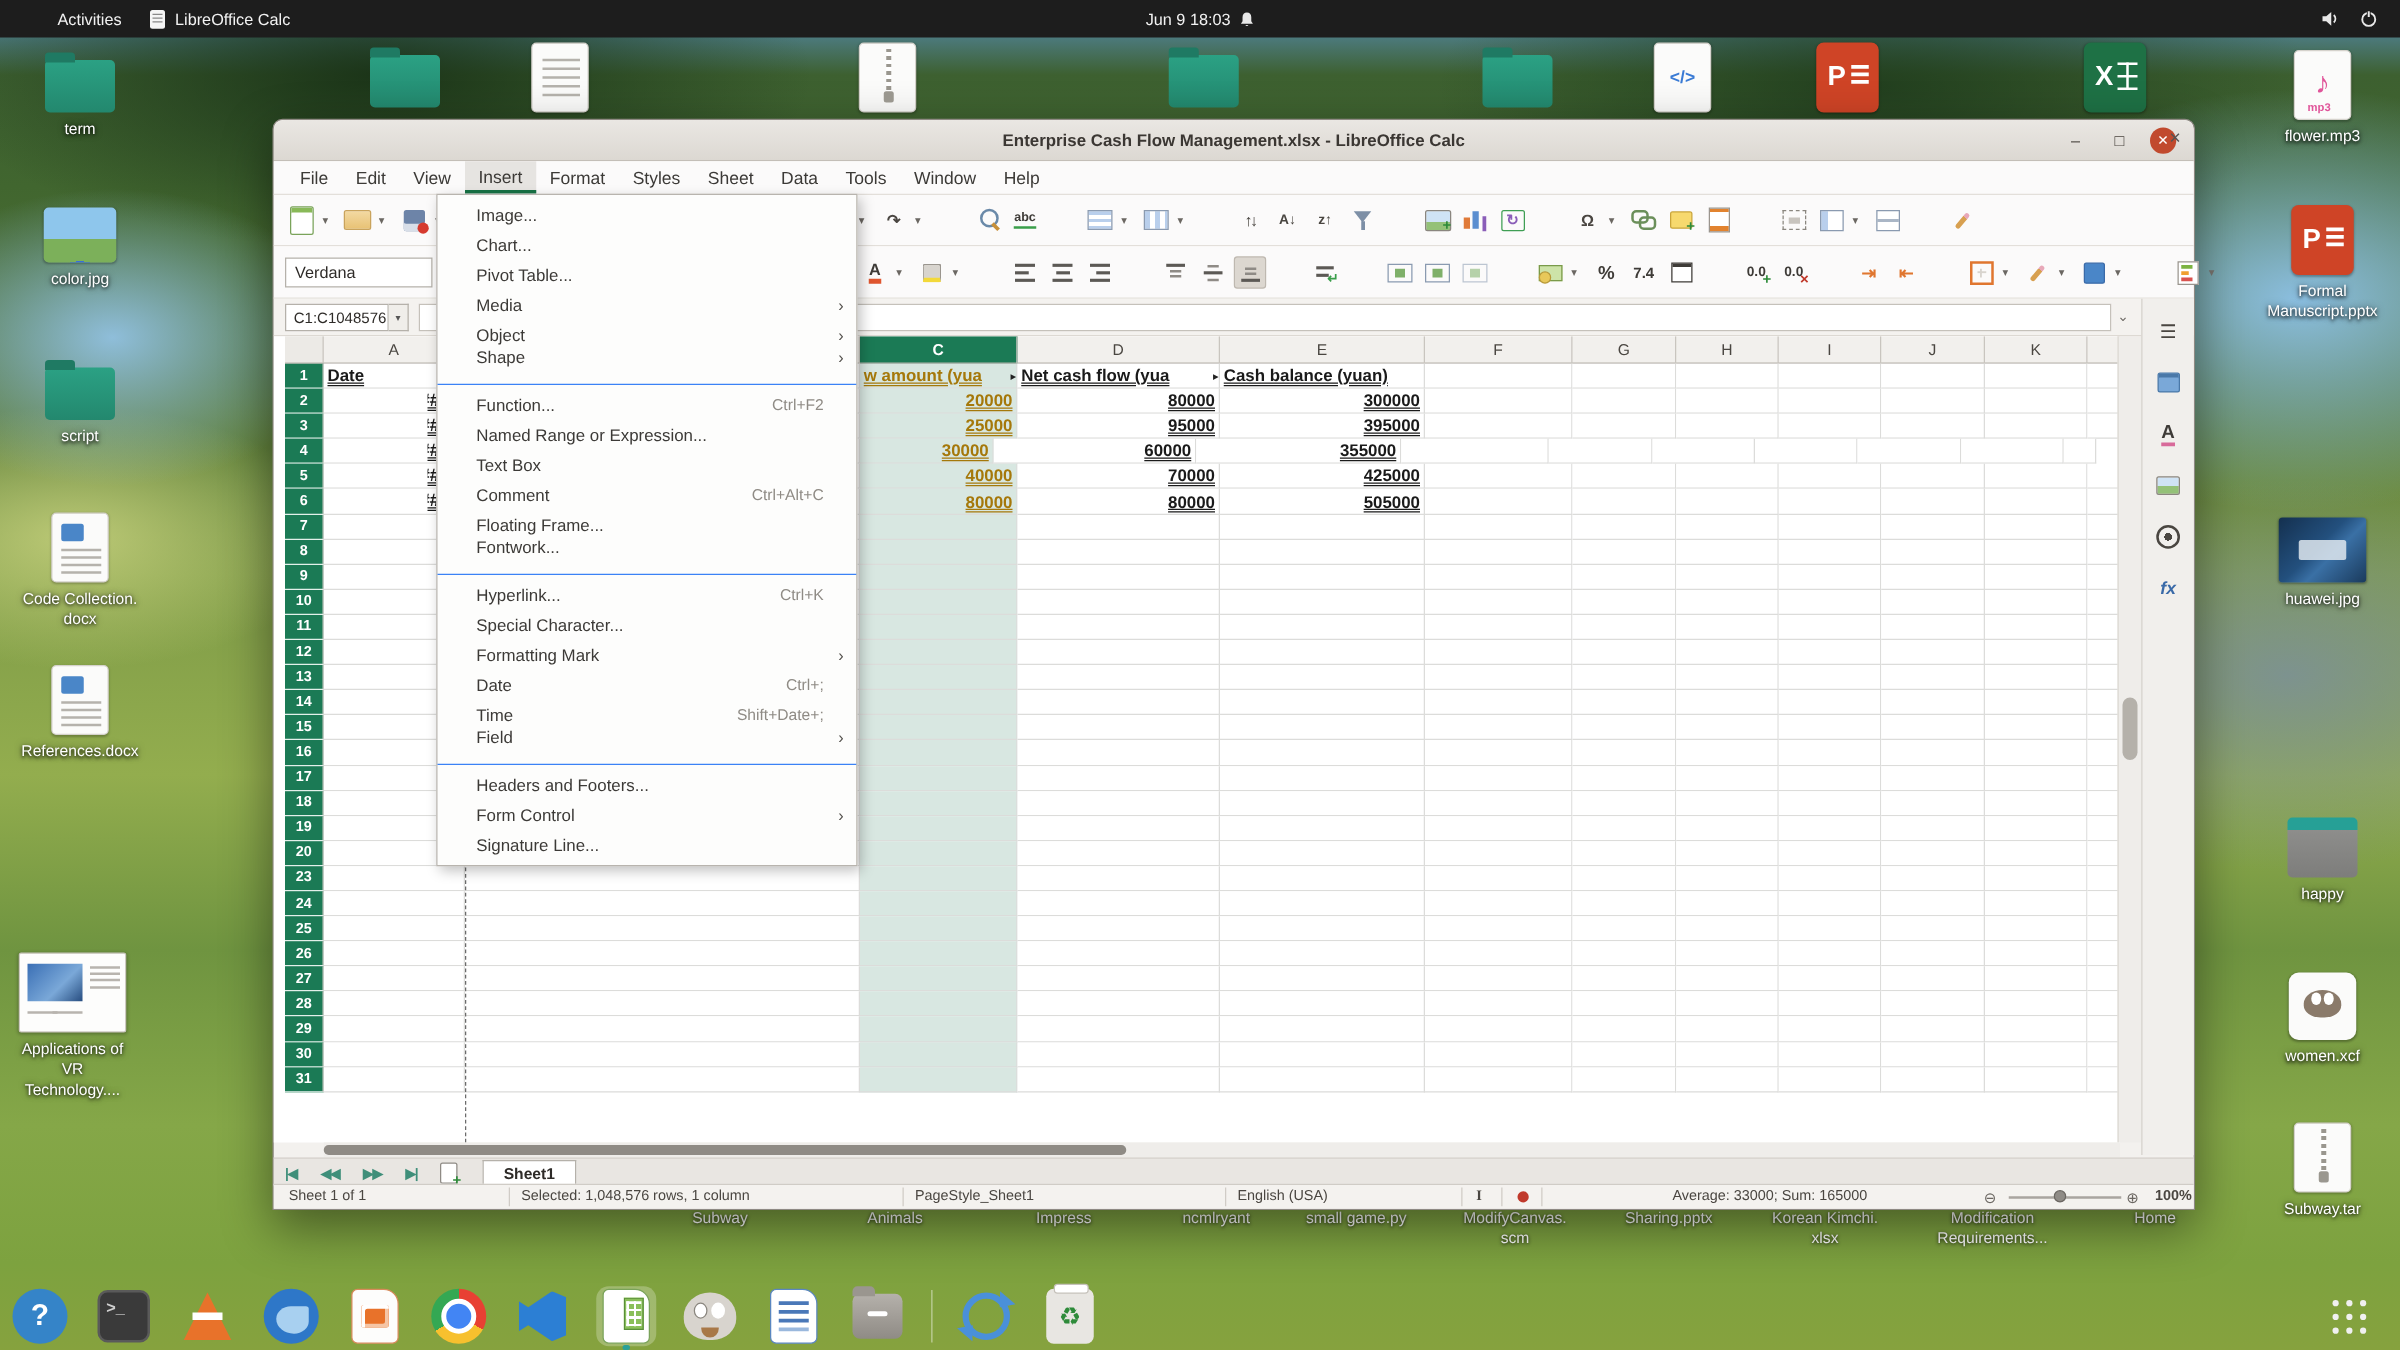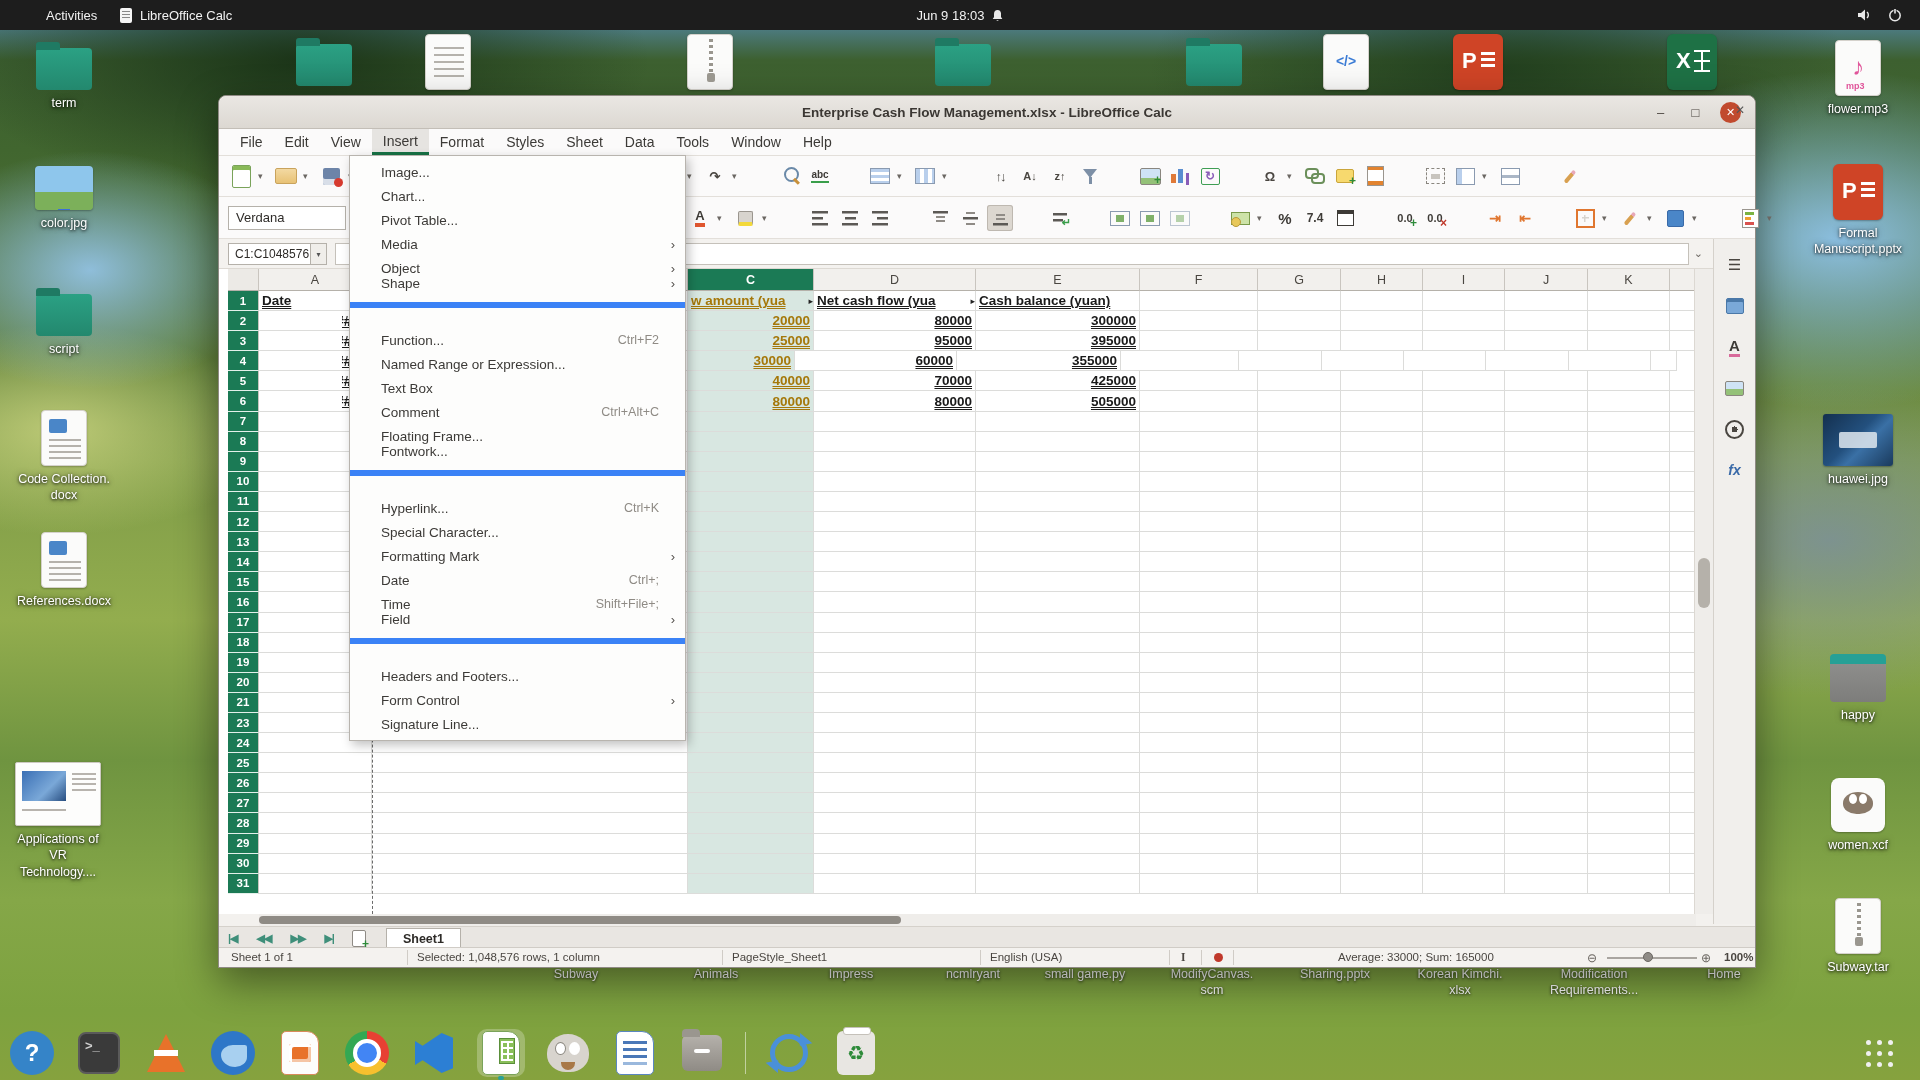--- a/index.html
+++ b/index.html
@@ -207,21 +207,21 @@
   #zoom-track{position:absolute;left:1388px;top:9px;width:90px;height:2px;background:#a9a5a0;}
   #zoom-knob{position:absolute;left:1424px;top:4px;width:10px;height:10px;background:#8f8b86;border:1px solid #6b6762;border-radius:50%;}
   .zbtn{font-size:12px;color:#6b6762;}
 
   
   #insert-menu{position:absolute;left:349px;top:155px;width:337px;background:#fdfdfc;border:1px solid #b8b4ae;box-shadow:3px 4px 10px rgba(0,0,0,.25);padding:4px 0;z-index:50;}
   .mi{height:24px;display:flex;align-items:center;padding:0 10px 0 31px;font-size:13.5px;color:#3c3a37;}
   .mi-label{flex:1;}
   .mi-shortcut{color:#8f8b85;font-size:12.5px;margin-right:4px;}
   .mi-arrow{width:12px;text-align:right;color:#55524e;font-size:13px;}
-  .mi.sepafter{border-bottom:6px solid #3b82f6;padding-bottom:16px;margin-bottom:20px;height:28px;}
+  .mi.sepafter{border-bottom:1px solid #3b82f6;padding-bottom:16px;margin-bottom:4px;height:28px;}
 
   
   #dock{position:absolute;left:8px;bottom:3px;display:flex;align-items:flex-end;gap:19px;}
   .dock-item{width:48px;height:48px;position:relative;display:flex;align-items:center;justify-content:center;}
   .dock-item.active{background:rgba(255,255,255,.25);border-radius:10px;}
   .dock-item.active::after{content:"";position:absolute;bottom:-3px;left:50%;transform:translateX(-50%);width:6px;height:4px;background:#2aa198;border-radius:2px;}
   .di-help{width:44px;height:44px;background:#3584c8;border-radius:50%;color:#fff;font-size:24px;font-weight:bold;display:flex;align-items:center;justify-content:center;}
   .di-term{width:42px;height:42px;background:#3a3a3a;border:2px solid #5a5a5a;border-radius:8px;color:#cfcfcf;font-size:13px;font-weight:bold;display:flex;align-items:flex-start;justify-content:flex-start;padding:4px 0 0 5px;}
   .di-vlc{width:0;height:0;border-left:19px solid transparent;border-right:19px solid transparent;border-bottom:38px solid #e8722a;position:relative;}
   .di-vlc::after{content:"";position:absolute;left:-12px;top:16px;width:24px;height:6px;background:#fff;}
@@ -914,35 +914,20 @@
             <div class="cell" style="width: 164px;"></div>
             <div class="cell" style="width: 118px;"></div>
             <div class="cell" style="width: 83px;"></div>
             <div class="cell" style="width: 82px;"></div>
             <div class="cell" style="width: 82px;"></div>
             <div class="cell" style="width: 83px;"></div>
             <div class="cell" style="width: 82px;"></div>
             <div class="cell" style="width: 26px;"></div>
           </div>
           <div class="grow">
-            <div class="rh">21</div>
-            <div class="cell" style="width: 113px;"></div>
-            <div class="cell" style="width: 316px;"></div>
-            <div class="cell selcol" style="width: 126px;"></div>
-            <div class="cell" style="width: 162px;"></div>
-            <div class="cell" style="width: 164px;"></div>
-            <div class="cell" style="width: 118px;"></div>
-            <div class="cell" style="width: 83px;"></div>
-            <div class="cell" style="width: 82px;"></div>
-            <div class="cell" style="width: 82px;"></div>
-            <div class="cell" style="width: 83px;"></div>
-            <div class="cell" style="width: 82px;"></div>
-            <div class="cell" style="width: 26px;"></div>
-          </div>
-          <div class="grow">
             <div class="rh">23</div>
             <div class="cell" style="width: 113px;"></div>
             <div class="cell" style="width: 316px;"></div>
             <div class="cell selcol" style="width: 126px;"></div>
             <div class="cell" style="width: 162px;"></div>
             <div class="cell" style="width: 164px;"></div>
             <div class="cell" style="width: 118px;"></div>
             <div class="cell" style="width: 83px;"></div>
             <div class="cell" style="width: 82px;"></div>
             <div class="cell" style="width: 82px;"></div>
@@ -1221,21 +1206,21 @@
       </div>
 
       <div class="mi">
         <span class="mi-label">Date</span>
         <span class="mi-shortcut">Ctrl+;</span>
         <span class="mi-arrow"></span>
       </div>
 
       <div class="mi">
         <span class="mi-label">Time</span>
-        <span class="mi-shortcut">Shift+File+;</span>
+        <span class="mi-shortcut">Shift+Date+;</span>
         <span class="mi-arrow"></span>
       </div>
 
       <div class="mi sepafter">
         <span class="mi-label">Field</span>
         <span class="mi-shortcut"></span>
         <span class="mi-arrow">›</span>
       </div>
 
       <div class="mi">

